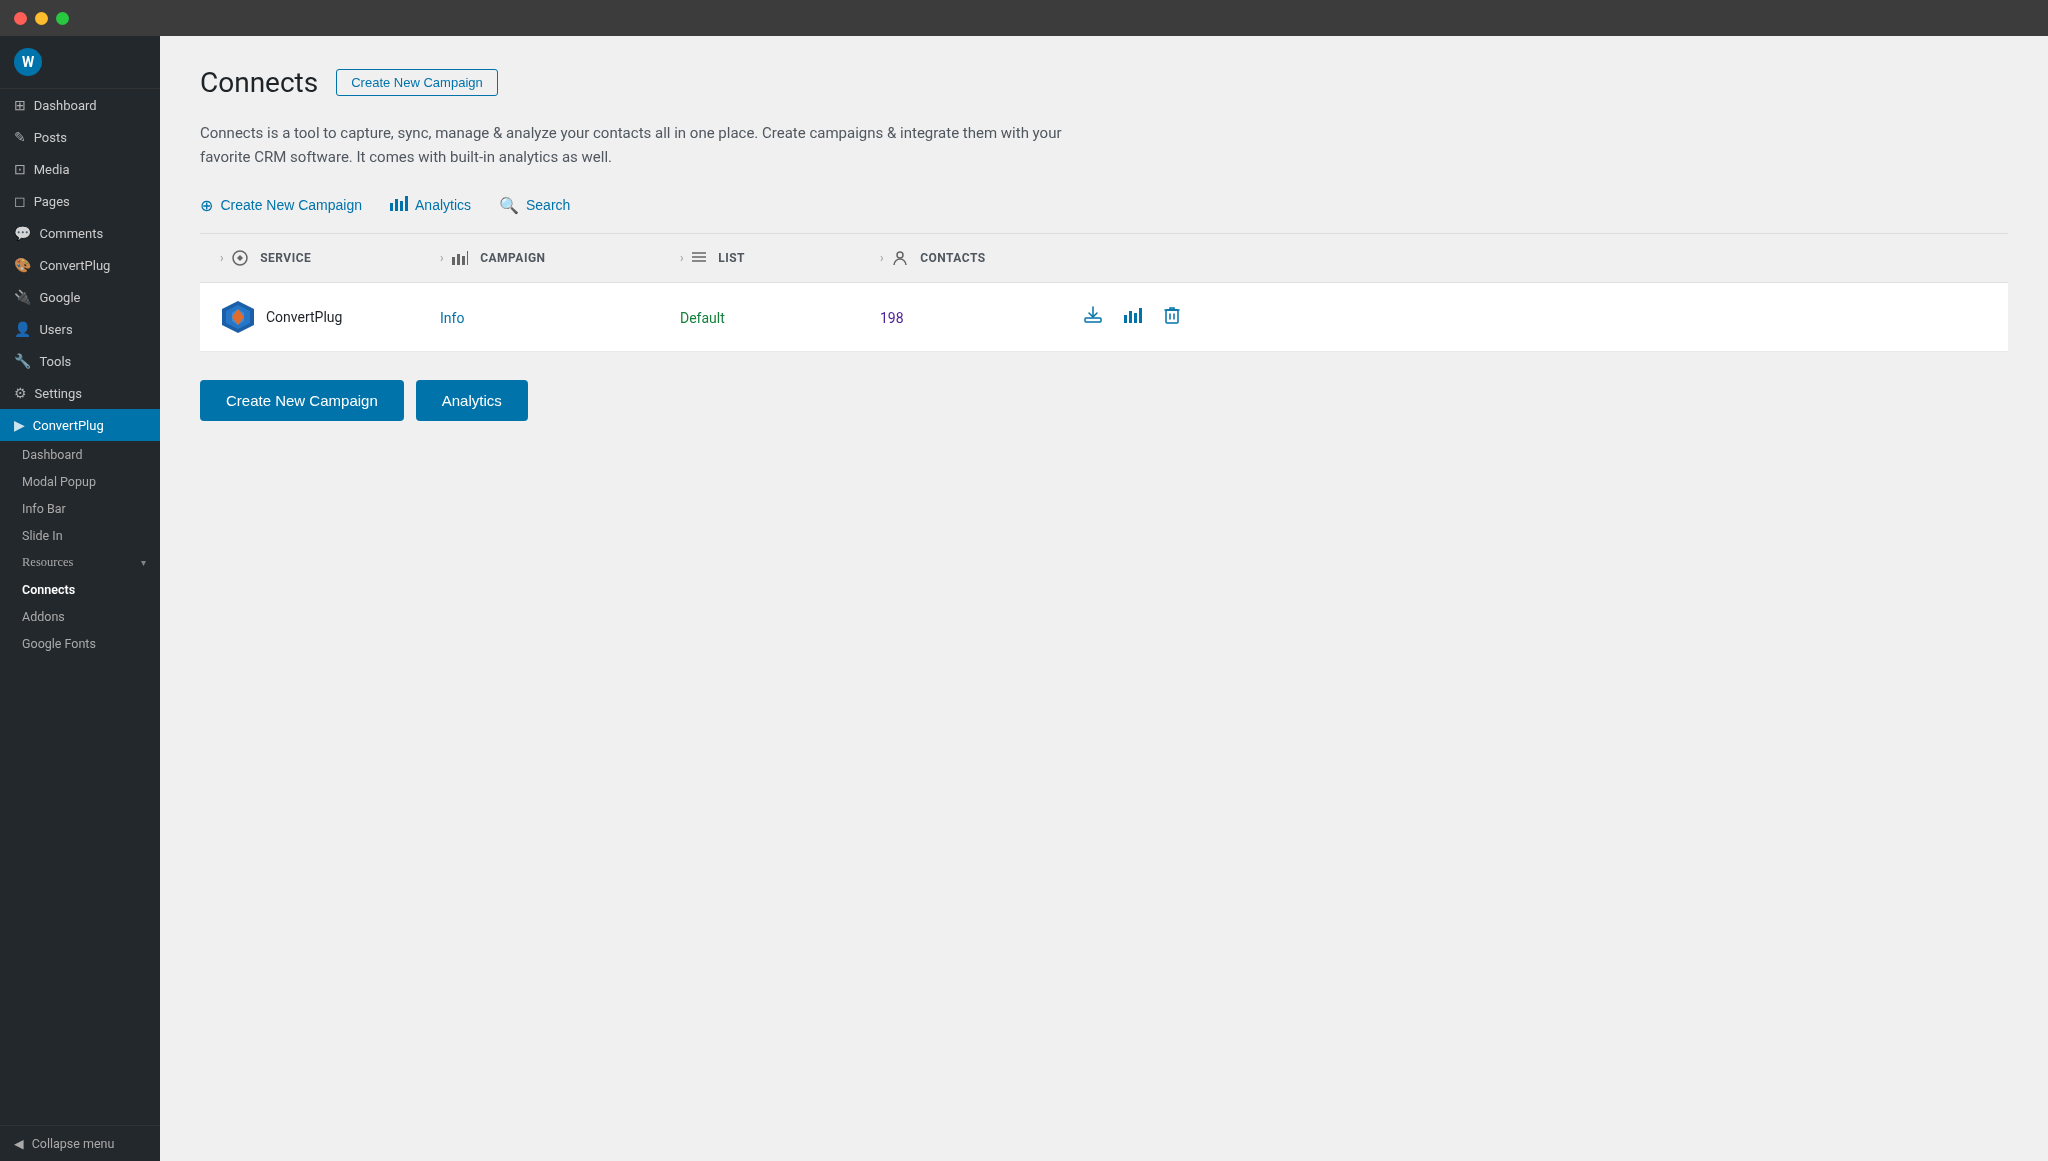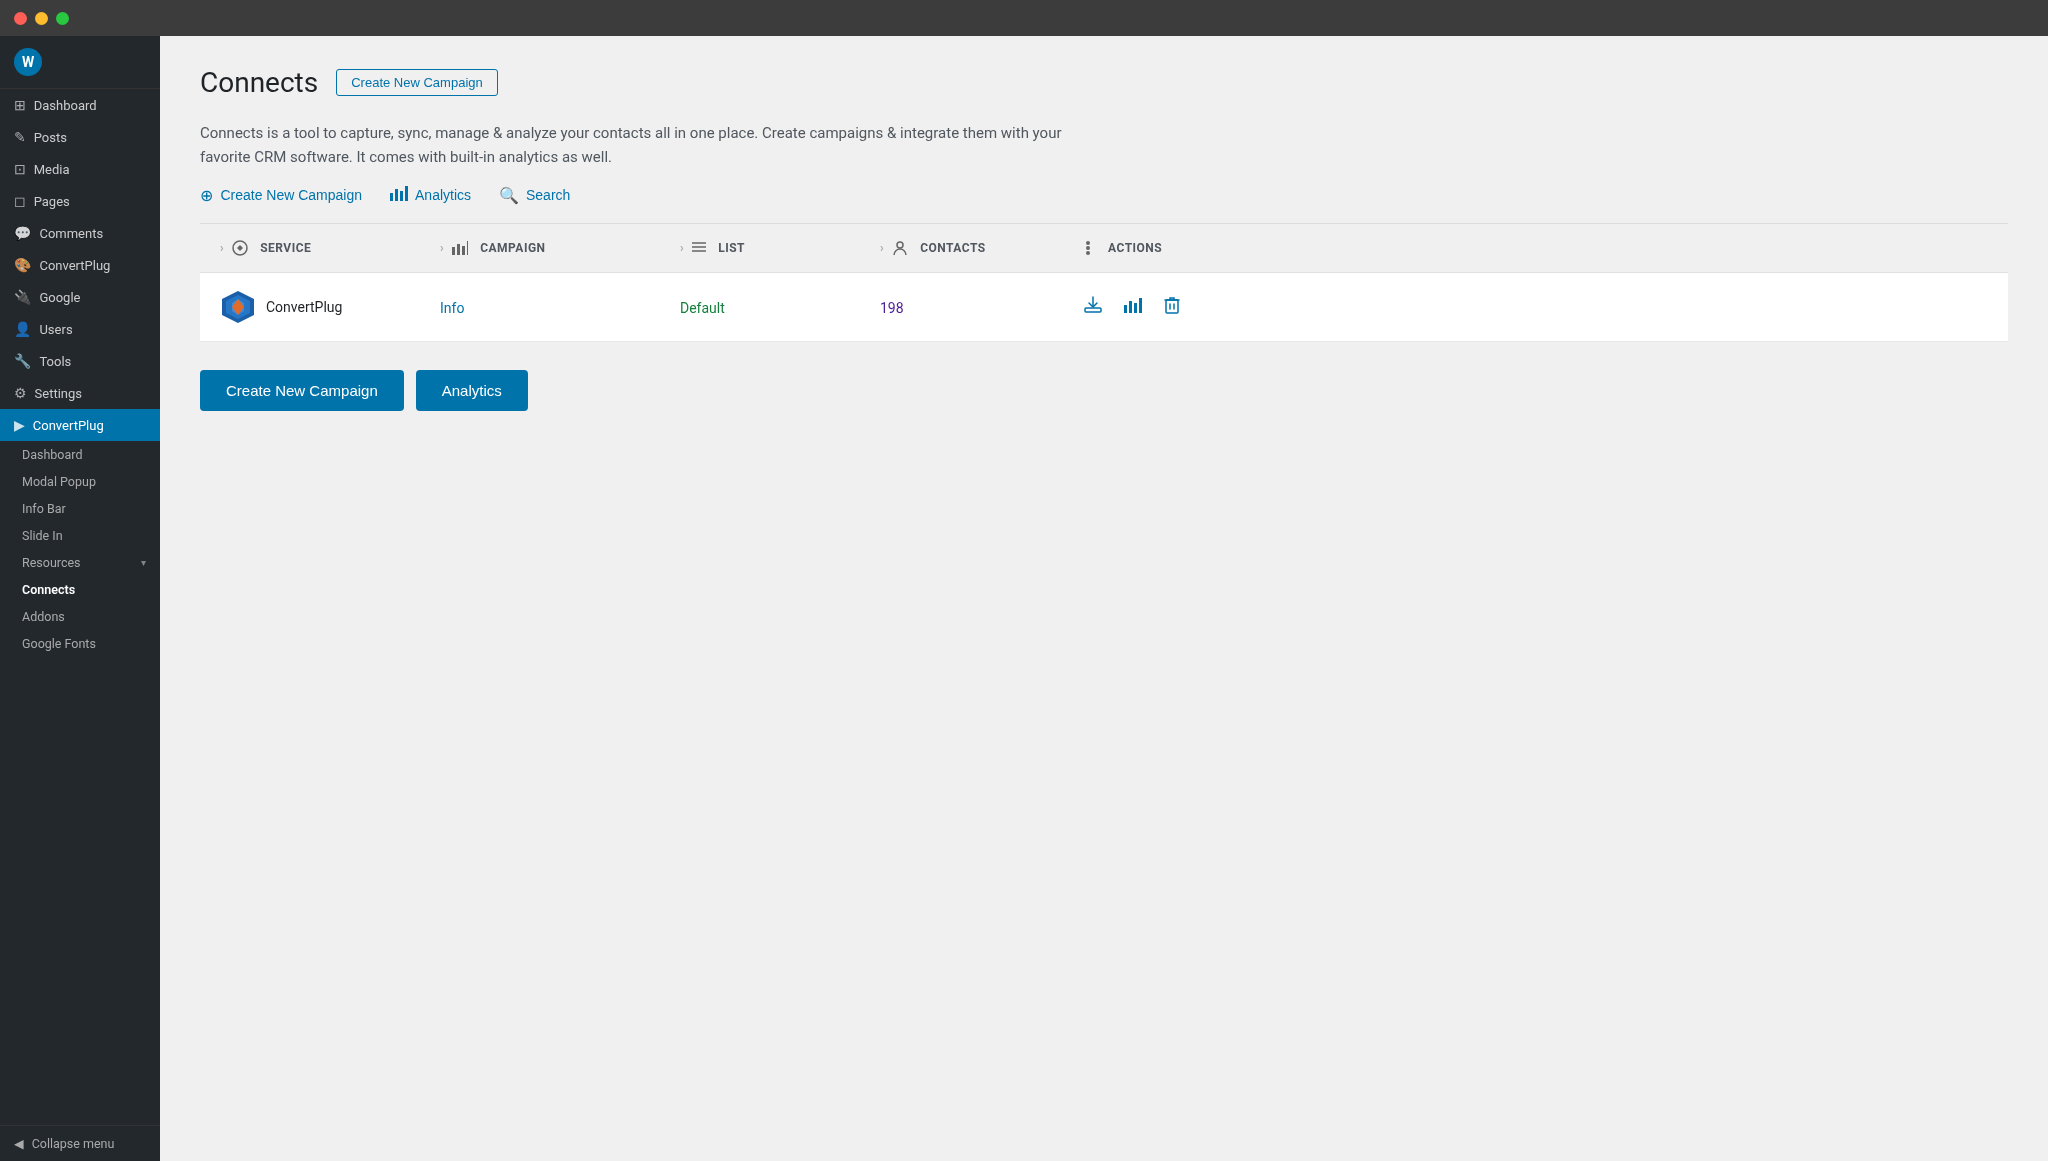--- a/index.html
+++ b/index.html
@@ -129,21 +129,21 @@
       font-size: 13px;
       cursor: pointer;
       transition: background 0.15s;
     }
 
     
     .page-description {
       color: #50575e;
       font-size: 15px;
       line-height: 1.6;
-      margin-bottom: 16px;
+      margin-bottom: 26px;
       max-width: 900px;
     }
 
     
     .action-toolbar {
       display: flex;
       align-items: center;
       gap: 28px;
       padding-bottom: 18px;
       border-bottom: 1px solid #ddd;
@@ -244,20 +244,21 @@
       cursor: pointer;
       font-weight: 500;
       transition: background 0.15s;
     }
 
     
     .nav-item-with-caret {
       display: flex;
       align-items: center;
       justify-content: space-between;
+      font-family: Liberation Serif, serif;
     }
     .nav-item-with-caret .left { display: flex; align-items: center; gap: 8px; }
     .caret { font-size: 10px; opacity: 0.7; }
 
     
     .nav-item.convertplug-active {
       background: #0073aa;
       color: #fff;
     }
 
@@ -435,30 +436,20 @@
         </div>
         <div class="col-contacts col-header">
           <span class="col-arrow">›</span>
           <span>
             <svg width="16" height="14" viewBox="0 0 16 14" fill="none" style="vertical-align:middle; margin-right:4px;">
               <circle cx="8" cy="4" r="3" stroke="#666" stroke-width="1.5" fill="none"></circle>
               <path d="M2 14 C2 10.5 5 8 8 8 C11 8 14 10.5 14 14" stroke="#666" stroke-width="1.5" fill="none"></path>
             </svg>
           </span>
           <span>CONTACTS</span>
-        </div>
-        <div class="col-actions col-header">
-          <span>
-            <svg width="16" height="16" viewBox="0 0 16 16" fill="none" style="vertical-align:middle; margin-right:4px;">
-              <circle cx="8" cy="8" r="2" fill="#666"></circle>
-              <circle cx="8" cy="3" r="2" fill="#666"></circle>
-              <circle cx="8" cy="13" r="2" fill="#666"></circle>
-            </svg>
-          </span>
-          <span>ACTIONS</span>
         </div>
       </div>
 
       <div class="table-row">
         <div class="col-service cell-service">
           <div class="service-logo">
             <svg width="36" height="36" viewBox="0 0 36 36">
               <polygon points="18,2 34,10 34,26 18,34 2,26 2,10" fill="#1a5fa8"></polygon>
               <polygon points="18,6 30,12 30,24 18,30 6,24 6,12" fill="#2676c8"></polygon>
               <polygon points="18,10 24,14 24,22 18,26 12,22 12,14" fill="#fff" opacity="0.15"></polygon>

